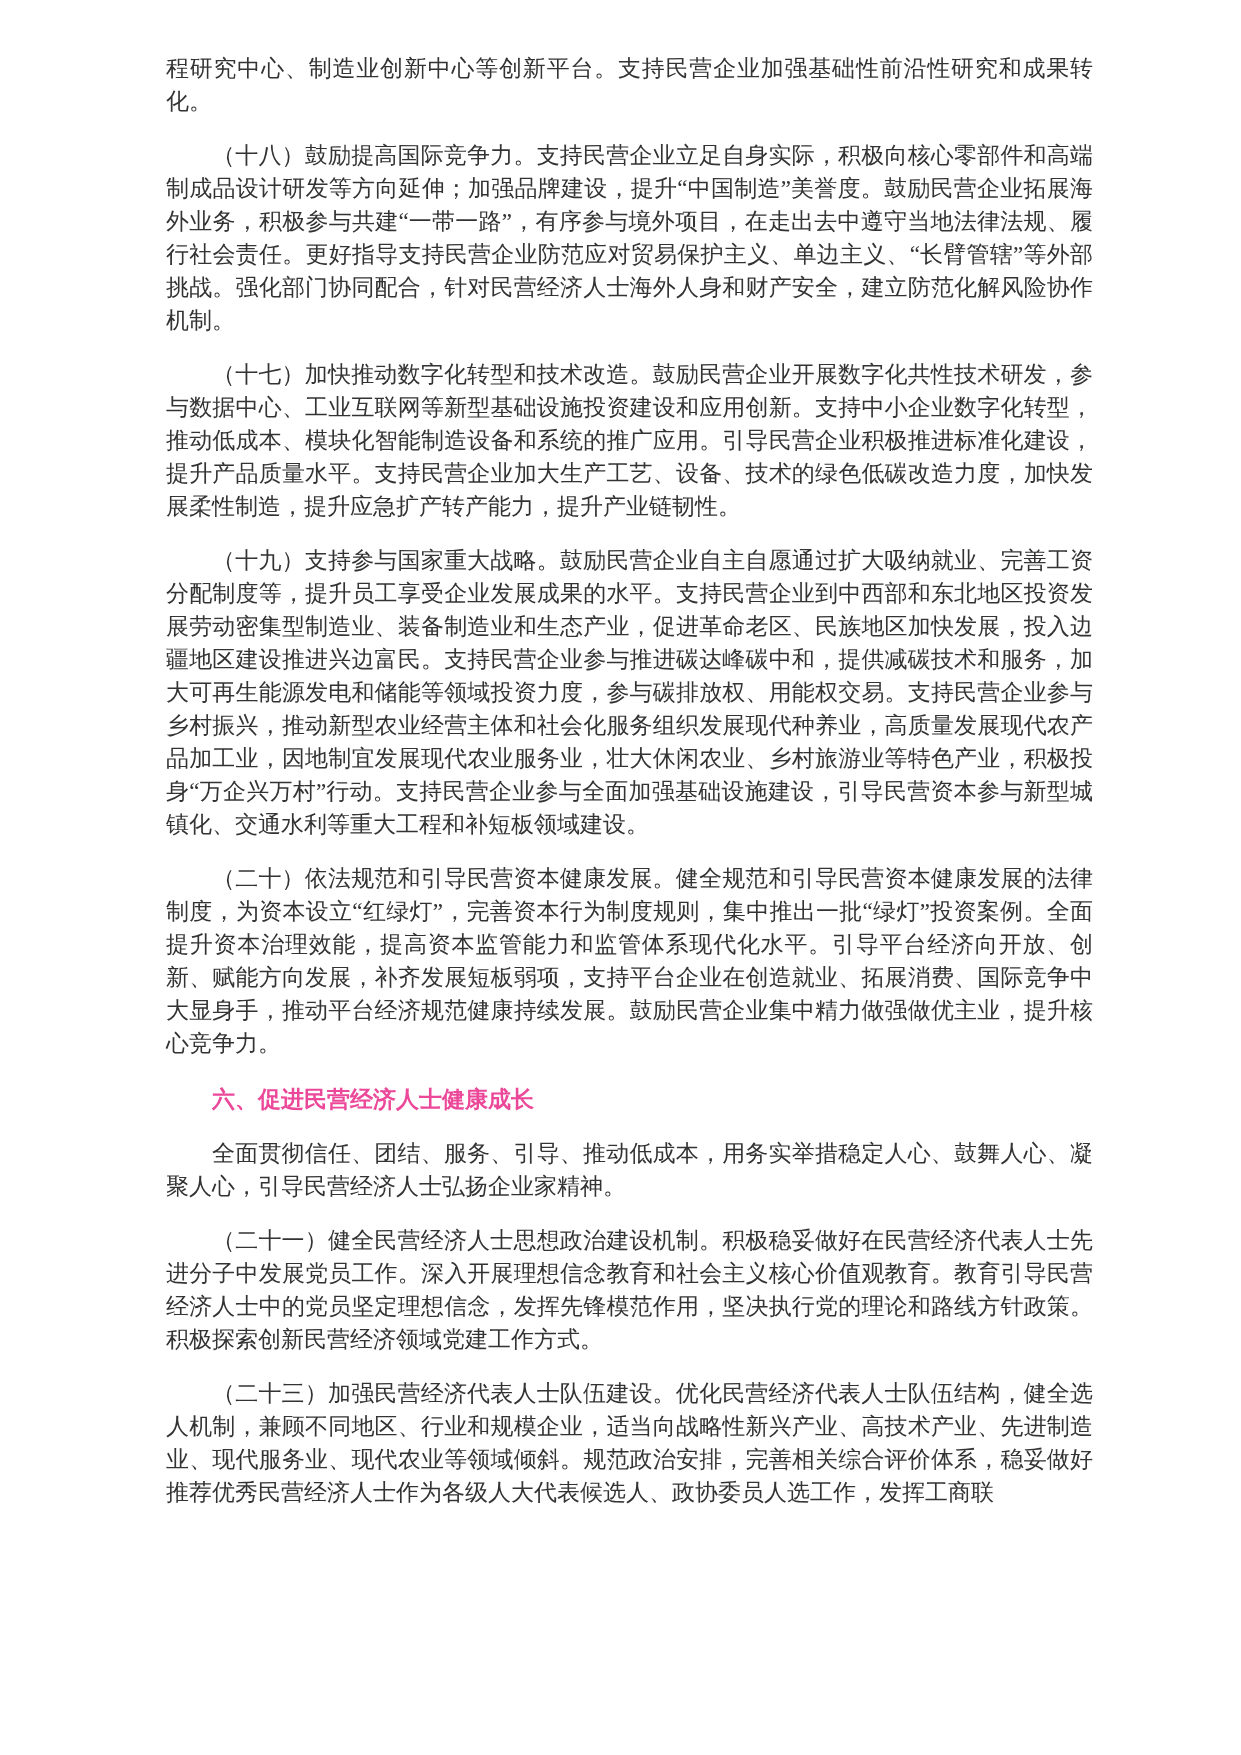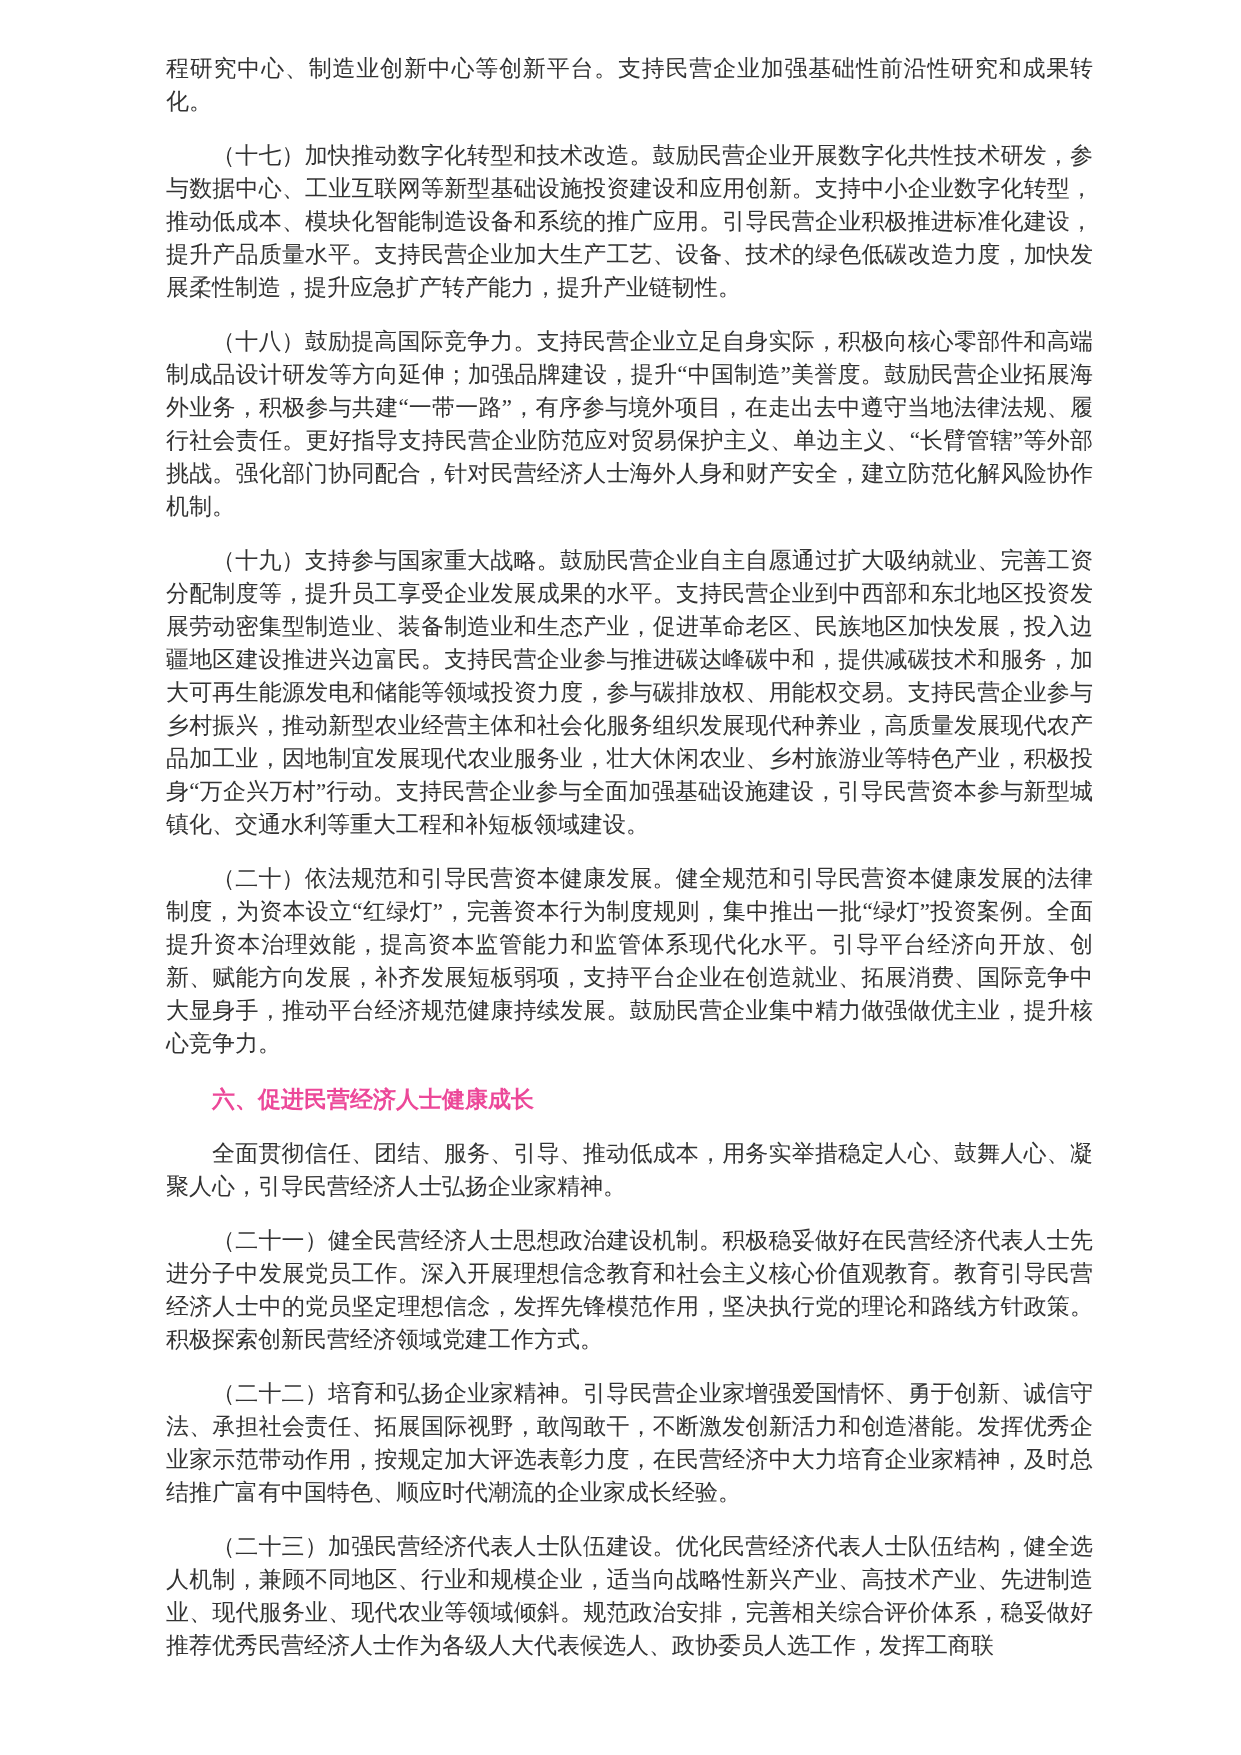--- a/index.html
+++ b/index.html
@@ -42,30 +42,29 @@
     font-family: "Liberation Sans", "DejaVu Sans", sans-serif;
     text-align: left;
   }
 </style>
 </head>
 <body>
 
 <div class="page">
   <p class="para continuation">程研究中心、制造业创新中心等创新平台。支持民营企业加强基础性前沿性研究和成果转化。</p>
 
+  <p class="para">（十八）鼓励提高国际竞争力。支持民营企业立足自身实际，积极向核心零部件和高端制成品设计研发等方向延伸；加强品牌建设，提升“中国制造”美誉度。鼓励民营企业拓展海外业务，积极参与共建“一带一路”，有序参与境外项目，在走出去中遵守当地法律法规、履行社会责任。更好指导支持民营企业防范应对贸易保护主义、单边主义、“长臂管辖”等外部挑战。强化部门协同配合，针对民营经济人士海外人身和财产安全，建立防范化解风险协作机制。</p>
+
   <p class="para">（十七）加快推动数字化转型和技术改造。鼓励民营企业开展数字化共性技术研发，参与数据中心、工业互联网等新型基础设施投资建设和应用创新。支持中小企业数字化转型，推动低成本、模块化智能制造设备和系统的推广应用。引导民营企业积极推进标准化建设，提升产品质量水平。支持民营企业加大生产工艺、设备、技术的绿色低碳改造力度，加快发展柔性制造，提升应急扩产转产能力，提升产业链韧性。</p>
-
-  <p class="para">（十八）鼓励提高国际竞争力。支持民营企业立足自身实际，积极向核心零部件和高端制成品设计研发等方向延伸；加强品牌建设，提升“中国制造”美誉度。鼓励民营企业拓展海外业务，积极参与共建“一带一路”，有序参与境外项目，在走出去中遵守当地法律法规、履行社会责任。更好指导支持民营企业防范应对贸易保护主义、单边主义、“长臂管辖”等外部挑战。强化部门协同配合，针对民营经济人士海外人身和财产安全，建立防范化解风险协作机制。</p>
 
   <p class="para">（十九）支持参与国家重大战略。鼓励民营企业自主自愿通过扩大吸纳就业、完善工资分配制度等，提升员工享受企业发展成果的水平。支持民营企业到中西部和东北地区投资发展劳动密集型制造业、装备制造业和生态产业，促进革命老区、民族地区加快发展，投入边疆地区建设推进兴边富民。支持民营企业参与推进碳达峰碳中和，提供减碳技术和服务，加大可再生能源发电和储能等领域投资力度，参与碳排放权、用能权交易。支持民营企业参与乡村振兴，推动新型农业经营主体和社会化服务组织发展现代种养业，高质量发展现代农产品加工业，因地制宜发展现代农业服务业，壮大休闲农业、乡村旅游业等特色产业，积极投身“万企兴万村”行动。支持民营企业参与全面加强基础设施建设，引导民营资本参与新型城镇化、交通水利等重大工程和补短板领域建设。</p>
 
   <p class="para">（二十）依法规范和引导民营资本健康发展。健全规范和引导民营资本健康发展的法律制度，为资本设立“红绿灯”，完善资本行为制度规则，集中推出一批“绿灯”投资案例。全面提升资本治理效能，提高资本监管能力和监管体系现代化水平。引导平台经济向开放、创新、赋能方向发展，补齐发展短板弱项，支持平台企业在创造就业、拓展消费、国际竞争中大显身手，推动平台经济规范健康持续发展。鼓励民营企业集中精力做强做优主业，提升核心竞争力。</p>
 
   <h2 class="section-heading">六、促进民营经济人士健康成长</h2>
 
   <p class="para">全面贯彻信任、团结、服务、引导、推动低成本，用务实举措稳定人心、鼓舞人心、凝聚人心，引导民营经济人士弘扬企业家精神。</p>
 
   <p class="para">（二十一）健全民营经济人士思想政治建设机制。积极稳妥做好在民营经济代表人士先进分子中发展党员工作。深入开展理想信念教育和社会主义核心价值观教育。教育引导民营经济人士中的党员坚定理想信念，发挥先锋模范作用，坚决执行党的理论和路线方针政策。积极探索创新民营经济领域党建工作方式。</p>
 
-  <p class="para">（二十二）培育和弘扬企业家精神。引导民营企业家增强爱国情怀、勇于创新、诚信守法、承担社会责任、拓展国际视野，敢闯敢干，不断激发创新活力和创造潜能。发挥优秀企业家示范带动作用，按规定加大评选表彰力度，在民营经济中大力培育企业家精神，及时总结推广富有中国特色、顺应时代潮流的企业家成长经验。</p>
 
   <p class="para">（二十三）加强民营经济代表人士队伍建设。优化民营经济代表人士队伍结构，健全选人机制，兼顾不同地区、行业和规模企业，适当向战略性新兴产业、高技术产业、先进制造业、现代服务业、现代农业等领域倾斜。规范政治安排，完善相关综合评价体系，稳妥做好推荐优秀民营经济人士作为各级人大代表候选人、政协委员人选工作，发挥工商联</p>
 </div>
 
 </body></html>

